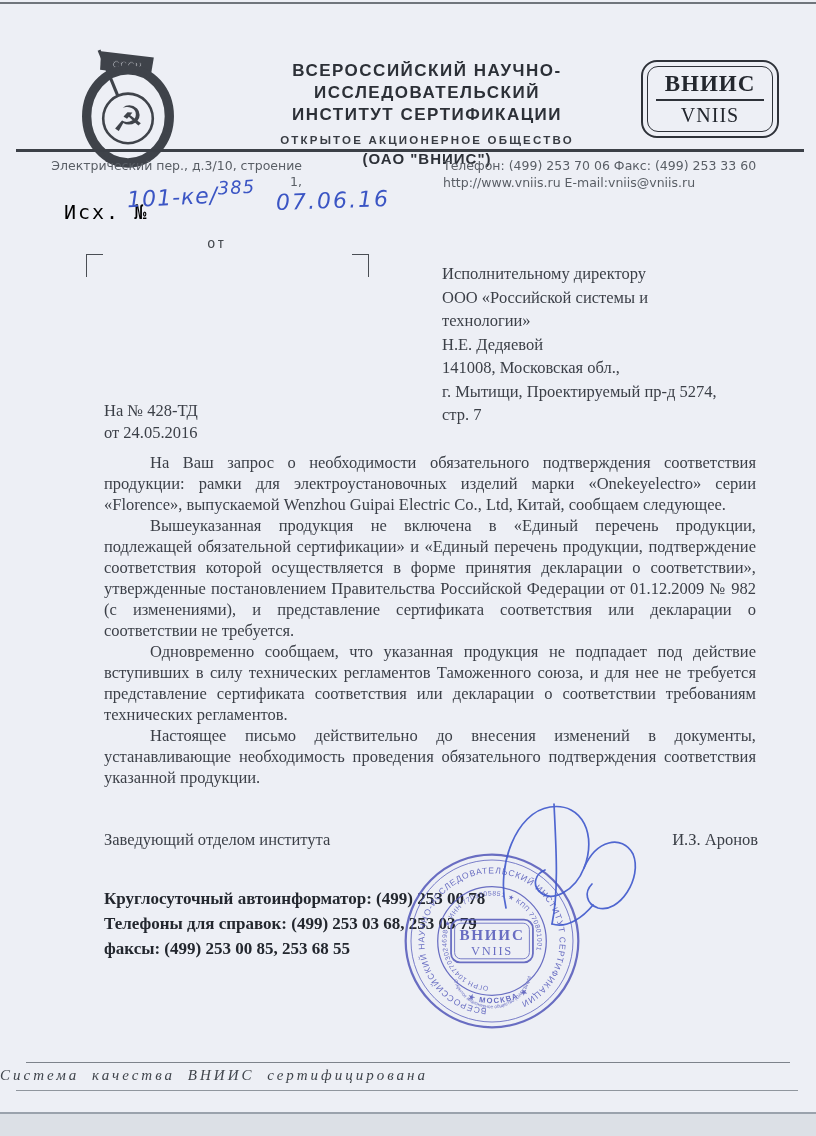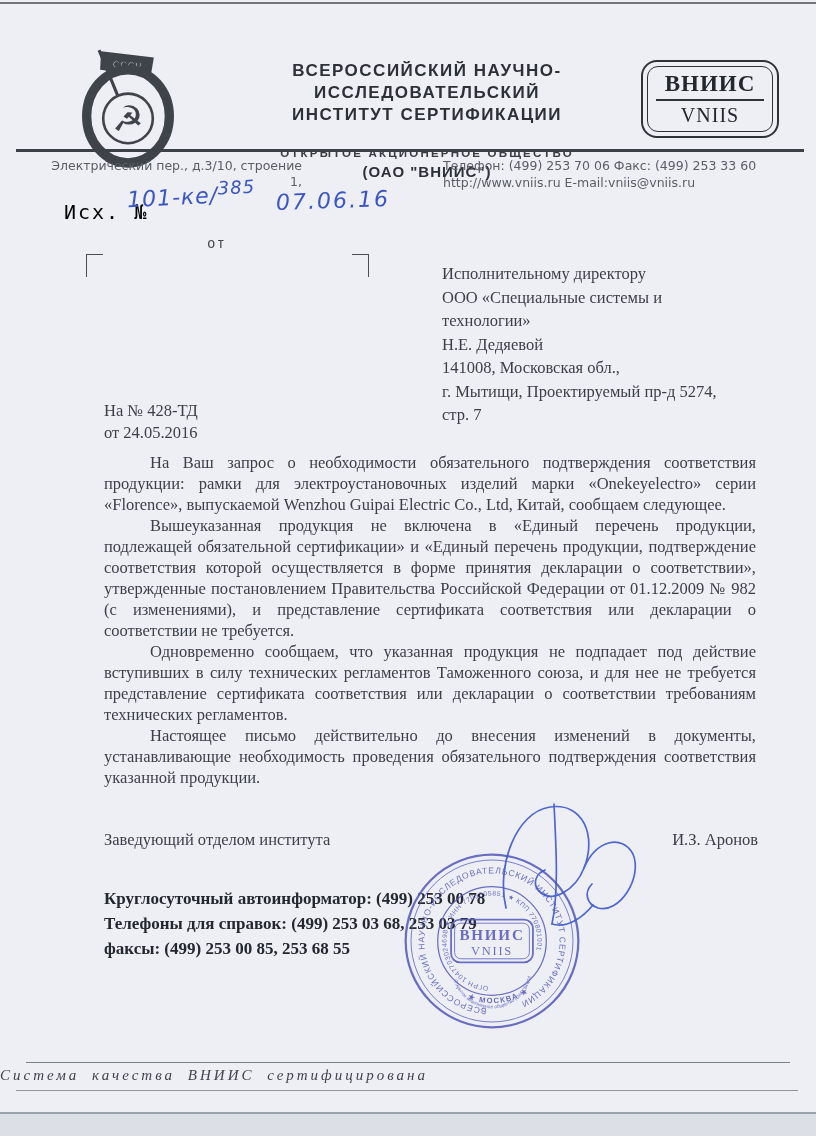--- a/index.html
+++ b/index.html
@@ -7,21 +7,21 @@
         font-family:"Liberation Serif",serif;color:#3b3f47;}
   .abs{position:absolute;}
   .top-edge{left:0;right:0;top:2px;height:2px;background:#70757c;}
   .paper-bottom-line{left:0;right:0;top:1112px;height:2px;background:#9aa2ac;}
   .below-paper{left:0;right:0;top:1114px;height:22px;background:#dce0e6;}
 
   
   .org-block{left:212px;top:60px;width:430px;text-align:center;color:#2c3037;
              font-family:"Liberation Sans",sans-serif;}
   .org-l1,.org-l2{font-size:17px;font-weight:bold;letter-spacing:1.5px;line-height:22px;}
-  .org-l3{font-size:11.5px;font-weight:bold;letter-spacing:2.2px;margin-top:21px;color:#383c43;}
+  .org-l3{font-size:11.5px;font-weight:bold;letter-spacing:2.2px;margin-top:8px;color:#383c43;}
   .org-l4{font-size:15px;font-weight:bold;letter-spacing:1px;margin-top:4px;}
   .logo-box{left:641px;top:60px;width:134px;height:74px;border:2px solid #2e3239;border-radius:16px;
             display:flex;align-items:center;justify-content:center;}
   .logo-inner{width:124px;height:64px;border:1px solid #2e3239;border-radius:11px;text-align:center;
               font-family:"Liberation Serif",serif;color:#23272e;}
   .logo-ru{font-size:23px;font-weight:bold;letter-spacing:1px;line-height:30px;border-bottom:2px solid #2e3239;
            margin:2px 8px 0 8px;}
   .logo-en{font-size:20px;letter-spacing:1px;line-height:28px;}
   .header-rule{left:16px;right:12px;top:149px;height:3px;background:#3c4047;}
 
@@ -114,21 +114,21 @@
     <span>101-ке/</span><span class="sup">385</span>
   </div>
   <div class="abs ot-label">от</div>
   <div class="abs hand hand-date">07.06.16</div>
 
   <div class="abs corner-l"></div>
   <div class="abs corner-r"></div>
 
   <div class="abs recipient">
     <div>Исполнительному директору</div>
-    <div>ООО «Специальные системы и</div>
+    <div>ООО «Российской системы и</div>
     <div>технологии»</div>
     <div>Н.Е. Дедяевой</div>
     <div>141008, Московская обл.,</div>
     <div>г. Мытищи, Проектируемый пр-д 5274,</div>
     <div>стр. 7</div>
   </div>
 
   <div class="abs reference">
     <div>На  № 428-ТД</div>
     <div>от   24.05.2016</div>

